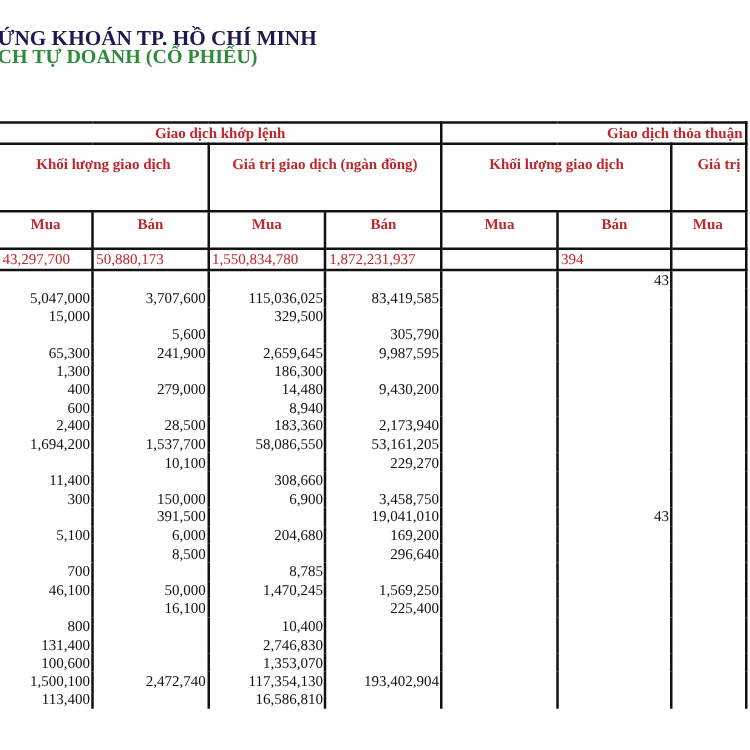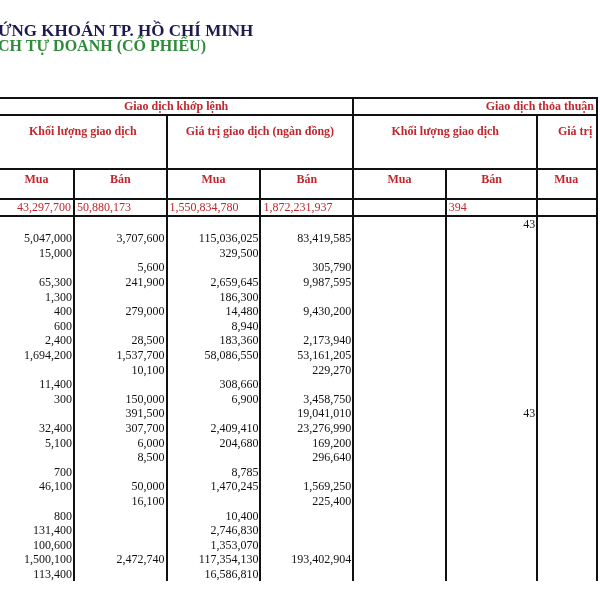--- a/index.html
+++ b/index.html
@@ -46,21 +46,21 @@
   <tr>
     <td class="h h3">Mua</td>
     <td class="h h3">Bán</td>
     <td class="h h3">Mua</td>
     <td class="h h3">Bán</td>
     <td class="h h3">Mua</td>
     <td class="h h3">Bán</td>
     <td class="h h3" style="text-align:left;padding-left:16px">Mua</td>
   </tr>
   <tr class="tot">
-    <td style="text-align:right">43,297,700</td>
+    <td style="text-align:left">43,297,700</td>
     <td>50,880,173</td>
     <td>1,550,834,780</td>
     <td>1,872,231,937</td>
     <td></td>
     <td>394</td>
     <td></td>
   </tr>
   </tbody>
     <tbody id="rows">
       <tr class="d first">
@@ -183,29 +183,20 @@
       <tr class="d">
         <td></td>
         <td>391,500</td>
         <td></td>
         <td>19,041,010</td>
         <td></td>
         <td>43</td>
         <td></td>
       </tr>
       <tr class="d">
-        <td>32,400</td>
-        <td>307,700</td>
-        <td>2,409,410</td>
-        <td>23,276,990</td>
-        <td></td>
-        <td></td>
-        <td></td>
-      </tr>
-      <tr class="d">
         <td>5,100</td>
         <td>6,000</td>
         <td>204,680</td>
         <td>169,200</td>
         <td></td>
         <td></td>
         <td></td>
       </tr>
       <tr class="d">
         <td></td>

